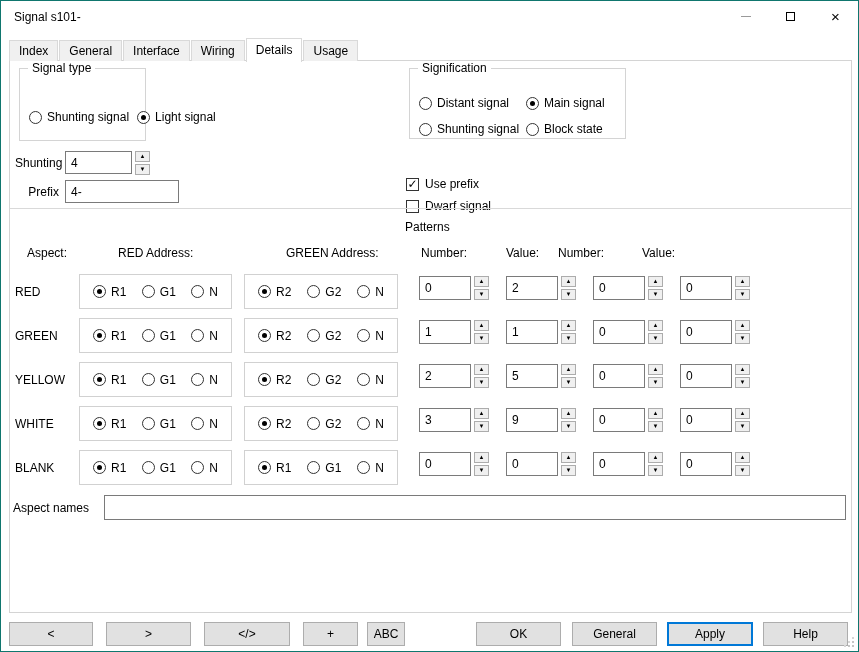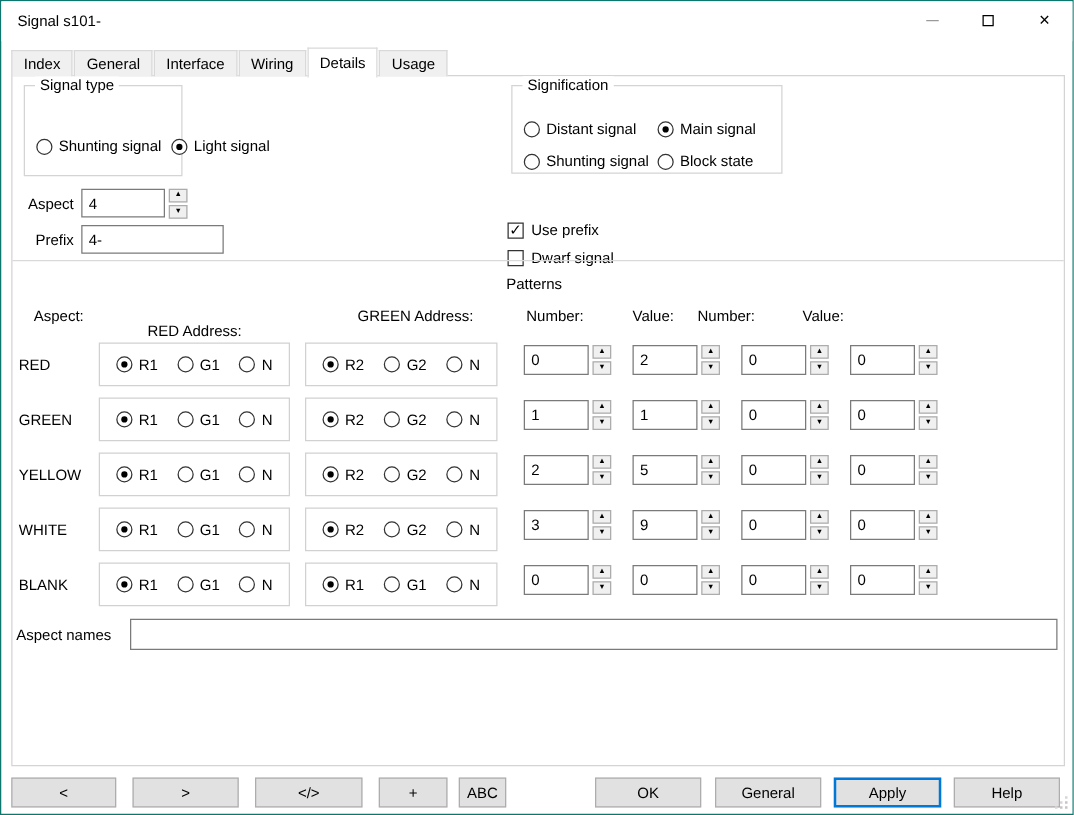--- a/index.html
+++ b/index.html
@@ -135,21 +135,21 @@
     <span class="radio">
       <span class="dot"></span>
       <span>Shunting signal</span>
     </span>
     <span class="radio">
       <span class="dot"></span>
       <span>Block state</span>
     </span>
   </div>
 
-  <span class="label r" style="left:14px; top:155px; width:44px;">Aspect</span>
+  <span class="label r" style="left:14px; top:155px; width:44px;">Shunting</span>
   <input class="tbox" style="left: 64px; top: 150px; width: 67px; height: 23px;" value="4">
   <div class="spinbtns" style="position:absolute; left:134px; top:150px; z-index:2;">
     <div class="sb">▲</div>
     <div class="sb">▼</div>
   </div>
 
   <span class="label r" style="left:14px; top:184px; width:44px;">Prefix</span>
   <input class="tbox" style="left: 64px; top: 179px; width: 114px; height: 23px;" value="4-">
 
   <label class="checkbox" style="left:405px; top:155px;margin-top:43px;">
@@ -160,21 +160,21 @@
     <span class="box">
         <span class="check">✓</span>
       </span>
     <span>Use prefix</span>
   </label>
 
   <div class="separator"></div>
 
   <span class="label" style="left:404px; top:219px;">Patterns</span>
   <span class="label" style="left:26px;  top:245px;">Aspect:</span>
-  <span class="label" style="left:117px; top:245px;margin-top:12px;">RED Address:</span>
+  <span class="label" style="left:117px; top:245px;">RED Address:</span>
   <span class="label" style="left:285px; top:245px;">GREEN Address:</span>
   <span class="label" style="left:420px; top:245px;">Number:</span>
   <span class="label" style="left:505px; top:245px;">Value:</span>
   <span class="label" style="left:557px; top:245px;">Number:</span>
   <span class="label" style="left:641px; top:245px;">Value:</span>
 
   <div>
       <div class="prow" style="top: 273px;">
         <span class="aspect-name">RED</span>
         <div class="rgroup g1">

